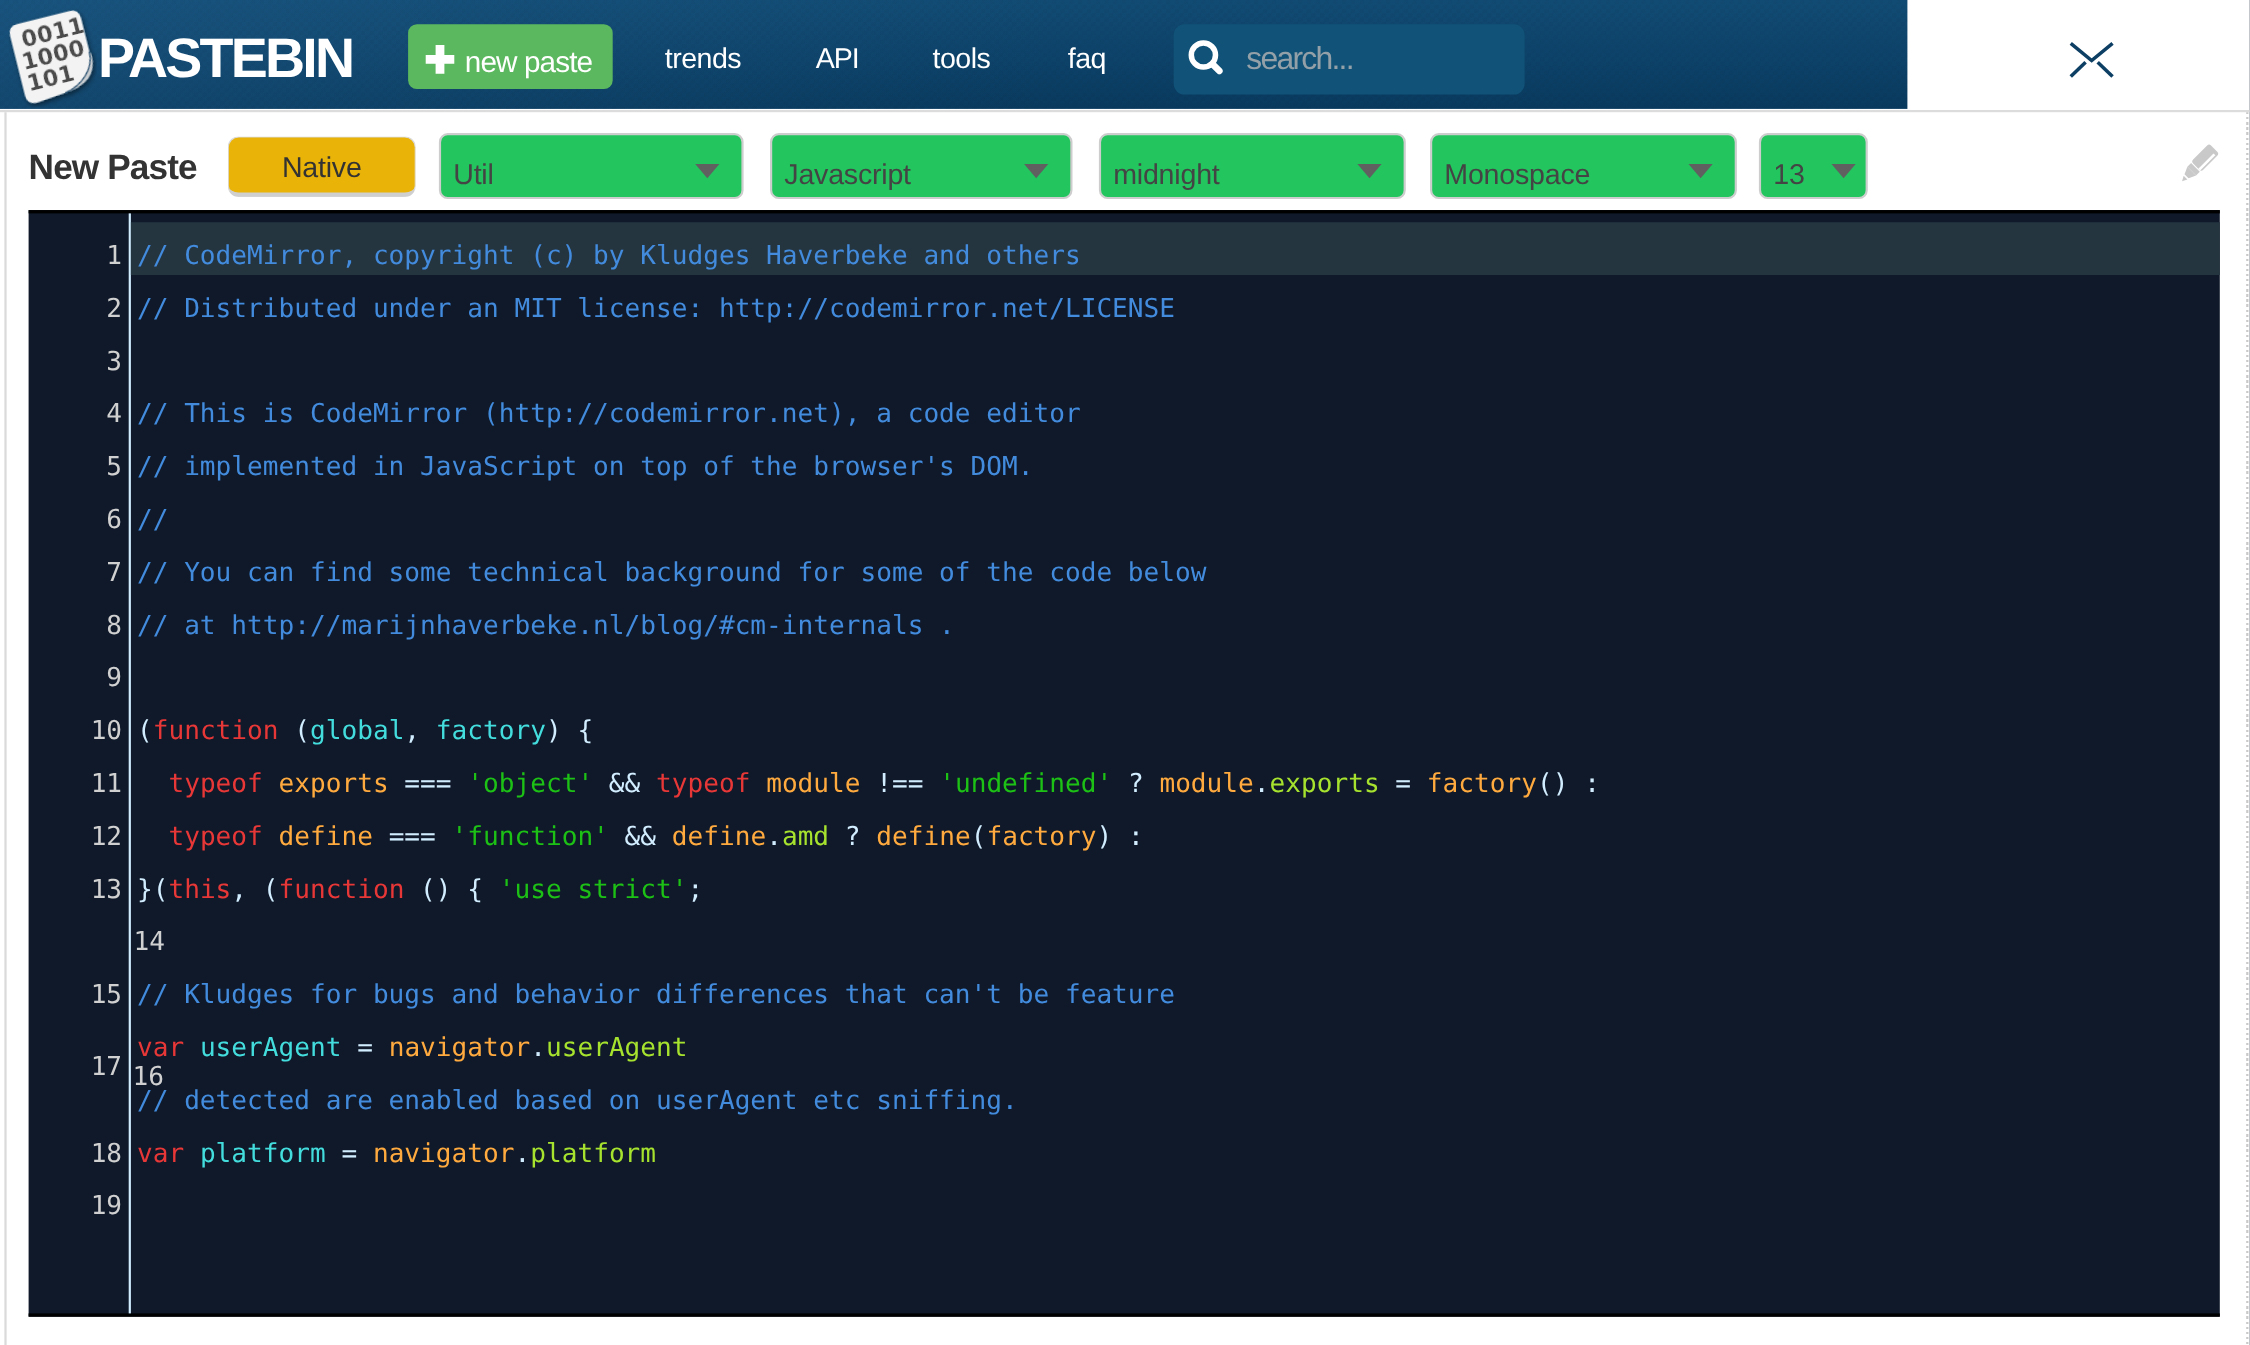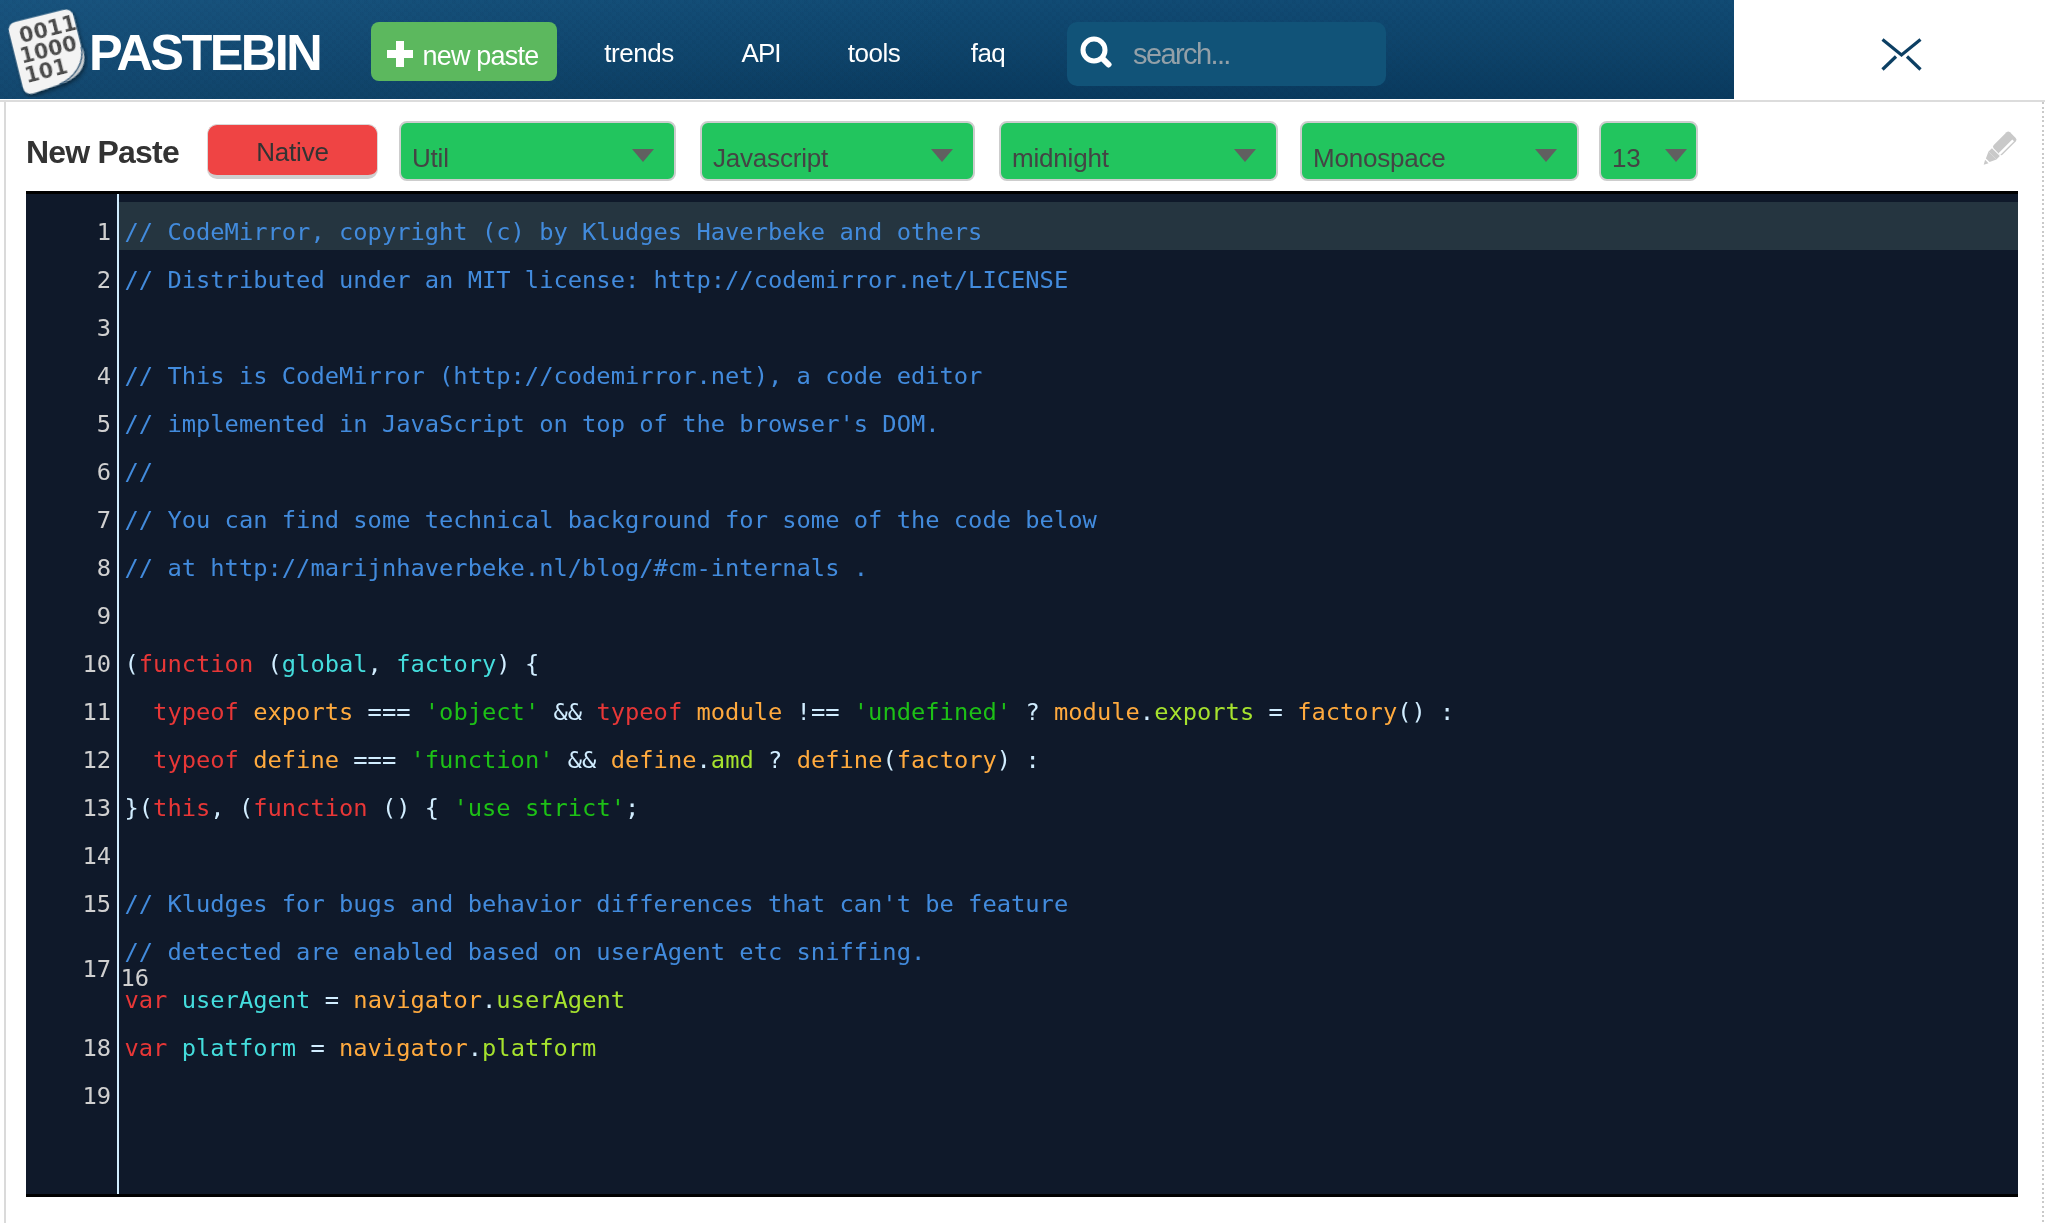--- a/index.html
+++ b/index.html
@@ -45,21 +45,21 @@
   
   #hairline { position:absolute; left:0; top:100px; width:2045px; height:2px; background:#dcdcdc; }
   #left-line { position:absolute; left:4px; top:102px; width:2px; height:1121px; background:#dadada; }
   #right-dots { position:absolute; left:2042px; top:102px; width:2px; height:1121px;
                 background:repeating-linear-gradient(180deg,#c9c9c9 0 2px,transparent 2px 4.6px); }
 
   
   #page-title { position:absolute; left:26px; top:134px; height:36px; line-height:36px;
                 color:#333333; font-weight:bold; font-size:32px; letter-spacing:-0.8px; }
   #native-btn { position:absolute; left:207px; top:124px; width:171px; height:55px;
-                background:#ef4444; border:1px solid #d9d9d9; border-bottom:4px solid #cfcfcf;
+                background:#eab308; border:1px solid #d9d9d9; border-bottom:4px solid #cfcfcf;
                 border-radius:10px; color:#333333; font-size:26px; letter-spacing:-0.2px;
                 font-family:"Liberation Sans", sans-serif; cursor:pointer; padding-top:5px; }
   .select { position:absolute; top:121px; height:60px; background:#22c55e;
             border:2px solid #cdcdcd; border-radius:8px; cursor:pointer; }
   .select .val { position:absolute; left:11px; top:0; height:60px; line-height:70px;
                  color:#444444; font-size:26px; letter-spacing:-0.2px; white-space:nowrap; }
   .select .arrow { position:absolute; top:26px; width:0; height:0;
                    border-left:11px solid transparent; border-right:11px solid transparent;
                    border-top:13px solid #606060; }
   #sel-category  { left:399px;  width:277px; }
@@ -238,21 +238,21 @@
       </div>
       <div class="lnum" style="top: 488px;">
         <span>11</span>
       </div>
       <div class="lnum" style="top: 536px;">
         <span>12</span>
       </div>
       <div class="lnum" style="top: 584px;">
         <span>13</span>
       </div>
-      <div class="lnum" style="top: 632px;">
+      <div class="lnum" style="top: 632px; margin-left: 39px;">
         <span>14</span>
       </div>
       <div class="lnum" style="top: 680px;">
         <span>15</span>
       </div>
       <div class="lnum" style="top: 754px; margin-left: 38px;">
         <span>16</span>
       </div>
       <div class="lnum" style="top: 745px; padding-left: 30px;">
         <span>17</span>
@@ -304,22 +304,22 @@
       <div class="cline">
         <span class="code"><span class="tok-p">}(</span><span class="tok-k">this</span><span class="tok-p">, (</span><span class="tok-k">function</span><span class="tok-p"> () { </span><span class="tok-s">'use strict'</span><span class="tok-p">;</span></span>
       </div>
       <div class="cline">
         <span class="code"></span>
       </div>
       <div class="cline">
         <span class="code"><span class="tok-c">// Kludges for bugs and behavior differences that can't be feature</span></span>
       </div>
       <div class="cline">
+        <span class="code"><span class="tok-k">var</span><span class="tok-p"> </span><span class="tok-d">userAgent</span><span class="tok-p"> = </span><span class="tok-v">navigator</span><span class="tok-p">.</span><span class="tok-pr">userAgent</span></span>
+      </div>
+      <div class="cline">
         <span class="code"><span class="tok-c">// detected are enabled based on userAgent etc sniffing.</span></span>
       </div>
       <div class="cline">
-        <span class="code"><span class="tok-k">var</span><span class="tok-p"> </span><span class="tok-d">userAgent</span><span class="tok-p"> = </span><span class="tok-v">navigator</span><span class="tok-p">.</span><span class="tok-pr">userAgent</span></span>
-      </div>
-      <div class="cline">
         <span class="code"><span class="tok-k">var</span><span class="tok-p"> </span><span class="tok-d">platform</span><span class="tok-p"> = </span><span class="tok-v">navigator</span><span class="tok-p">.</span><span class="tok-pr">platform</span></span>
       </div>
     </div>
 </div>
 
 </body></html>

